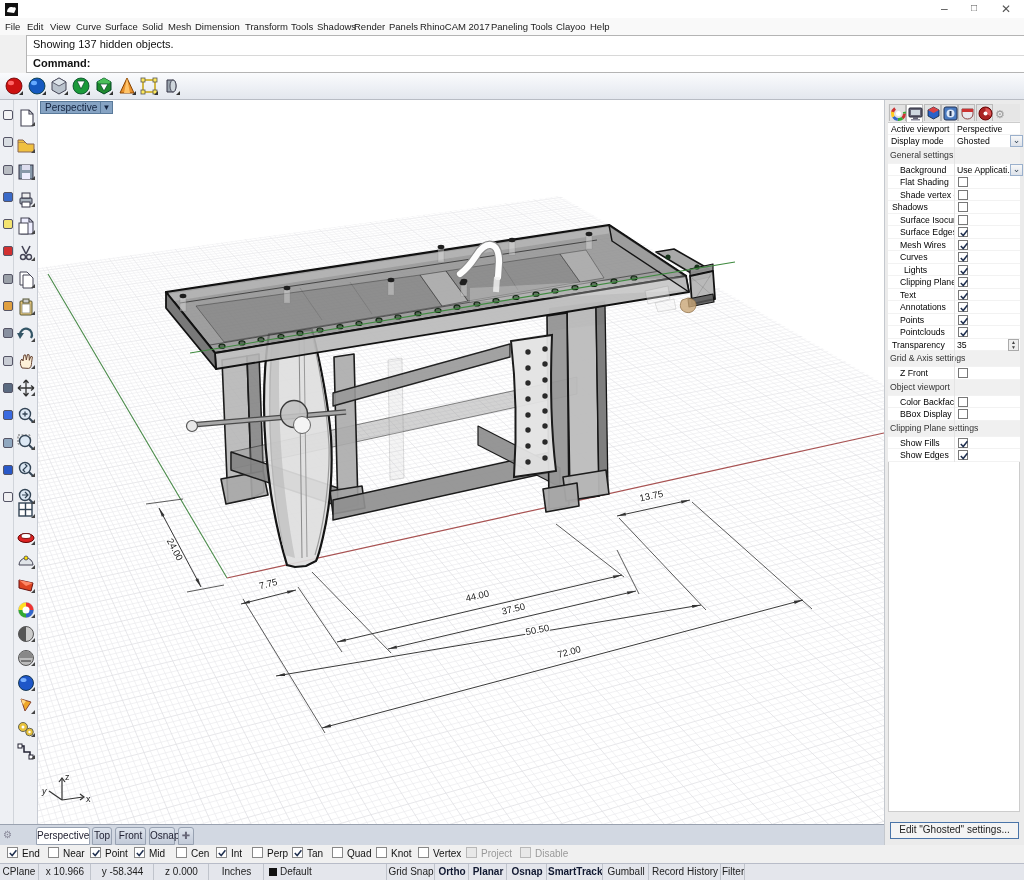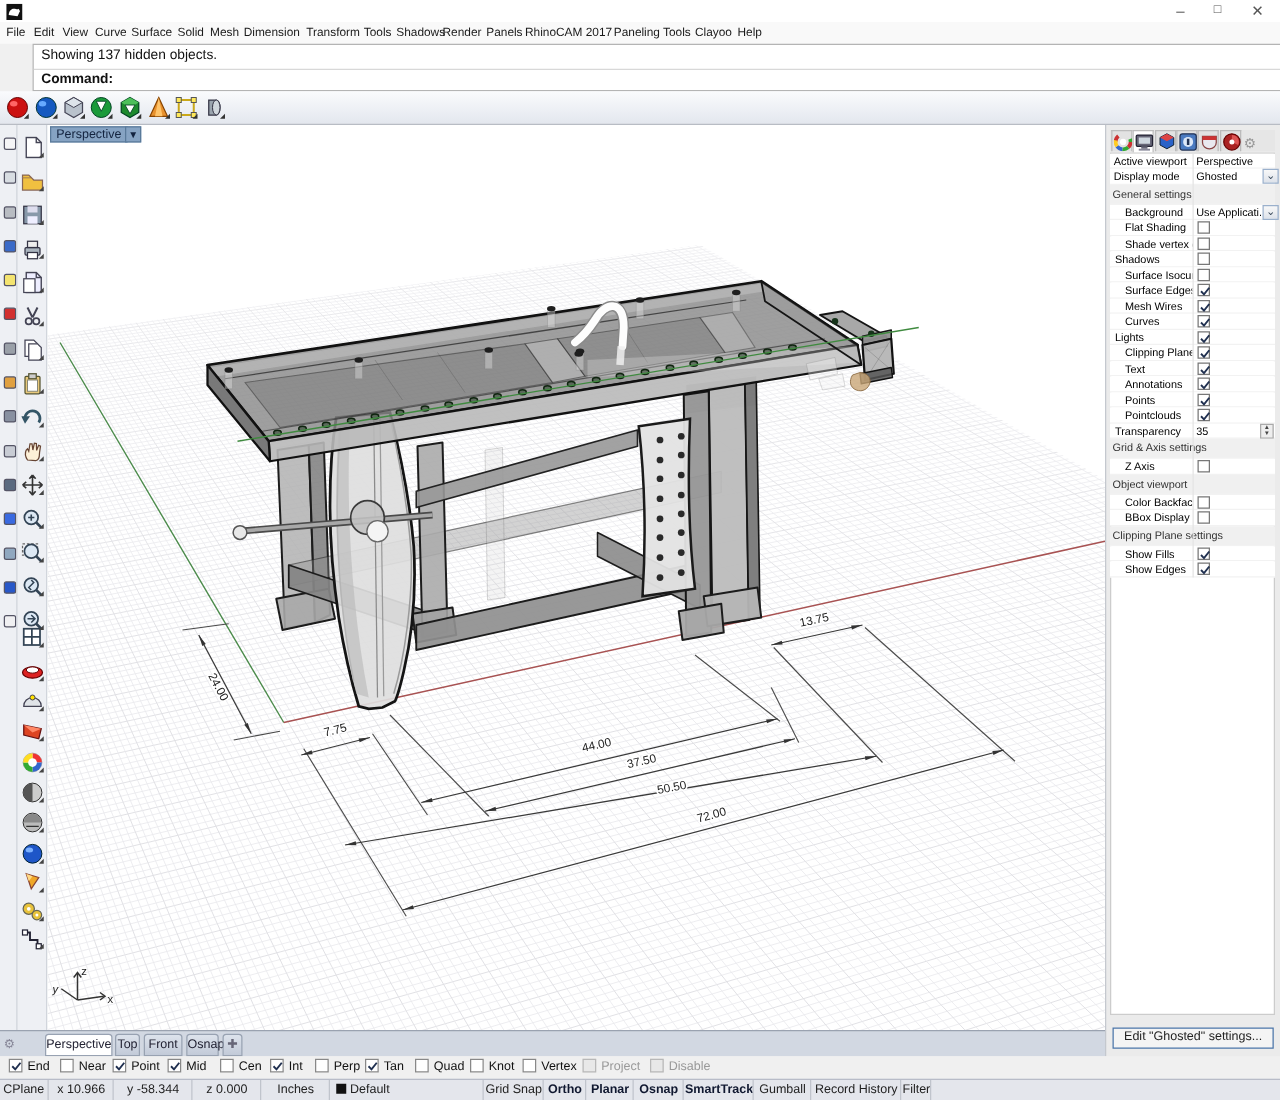--- a/index.html
+++ b/index.html
@@ -1077,21 +1077,21 @@
 <div class="prow" style="top:238.7px"><span class="plab" style="padding-left:12px">Mesh Wires</span><span class="cb">
       <svg width="10" height="10" viewBox="0 0 10 10" style="display:block">
         <polyline points="1.8,5 4.2,7.5 8.4,2.2" fill="none" stroke="#203050" stroke-width="1.5"></polyline>
       </svg>
     </span></div>
 <div class="prow" style="top:251.2px"><span class="plab" style="padding-left:12px">Curves</span><span class="cb">
       <svg width="10" height="10" viewBox="0 0 10 10" style="display:block">
         <polyline points="1.8,5 4.2,7.5 8.4,2.2" fill="none" stroke="#203050" stroke-width="1.5"></polyline>
       </svg>
     </span></div>
-<div class="prow" style="top:263.7px"><span class="plab" style="padding-left:4px">Lights</span><span class="cb">
+<div class="prow" style="top:263.7px"><span class="plab" style="padding-left:16px">Lights</span><span class="cb">
       <svg width="10" height="10" viewBox="0 0 10 10" style="display:block">
         <polyline points="1.8,5 4.2,7.5 8.4,2.2" fill="none" stroke="#203050" stroke-width="1.5"></polyline>
       </svg>
     </span></div>
 <div class="prow" style="top:276.2px"><span class="plab" style="padding-left:12px">Clipping Planes</span><span class="cb">
       <svg width="10" height="10" viewBox="0 0 10 10" style="display:block">
         <polyline points="1.8,5 4.2,7.5 8.4,2.2" fill="none" stroke="#203050" stroke-width="1.5"></polyline>
       </svg>
     </span></div>
 <div class="prow" style="top:288.7px"><span class="plab" style="padding-left:12px">Text</span><span class="cb">
@@ -1112,21 +1112,21 @@
 <div class="prow" style="top:326.2px"><span class="plab" style="padding-left:12px">Pointclouds</span><span class="cb">
       <svg width="10" height="10" viewBox="0 0 10 10" style="display:block">
         <polyline points="1.8,5 4.2,7.5 8.4,2.2" fill="none" stroke="#203050" stroke-width="1.5"></polyline>
       </svg>
     </span></div>
 <div class="prow" style="top:338.7px"><span class="plab" style="padding-left:4px">Transparency</span><span class="pval">35</span><span class="spin">
       <i>▲</i>
       <i>▼</i>
     </span></div>
 <div class="prow phead" style="top:351.2px">Grid &amp; Axis settings</div>
-<div class="prow" style="top:367.2px"><span class="plab" style="padding-left:12px">Z Axis</span><span class="cb"></span></div>
+<div class="prow" style="top:367.2px"><span class="plab" style="padding-left:12px">Z Front</span><span class="cb"></span></div>
 <div class="prow phead" style="top:379.7px">Object viewport</div>
 <div class="prow" style="top:395.7px"><span class="plab" style="padding-left:12px">Color Backfaces</span><span class="cb"></span></div>
 <div class="prow" style="top:408.2px"><span class="plab" style="padding-left:12px">BBox Display</span><span class="cb"></span></div>
 <div class="prow phead" style="top:420.7px">Clipping Plane settings</div>
 <div class="prow" style="top:436.7px"><span class="plab" style="padding-left:12px">Show Fills</span><span class="cb">
       <svg width="10" height="10" viewBox="0 0 10 10" style="display:block">
         <polyline points="1.8,5 4.2,7.5 8.4,2.2" fill="none" stroke="#203050" stroke-width="1.5"></polyline>
       </svg>
     </span></div>
 <div class="prow" style="top:449.2px"><span class="plab" style="padding-left:12px">Show Edges</span><span class="cb">

